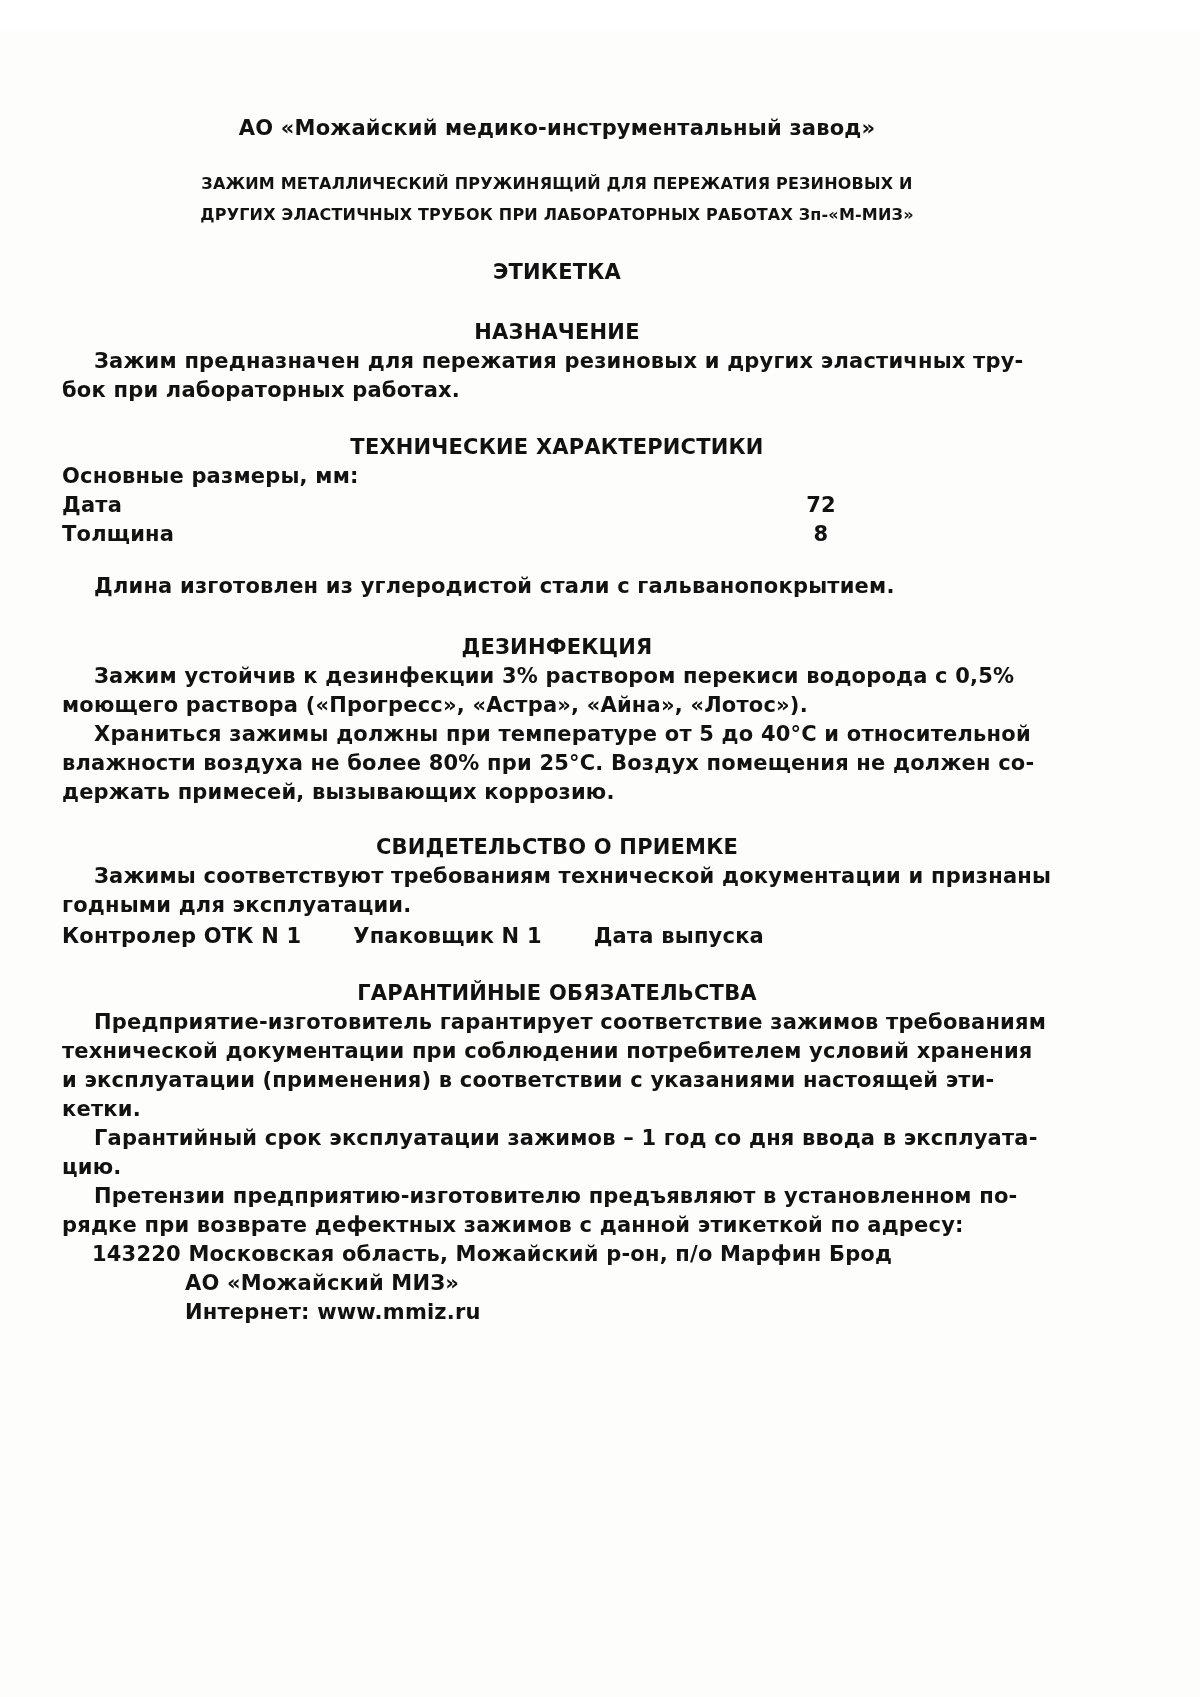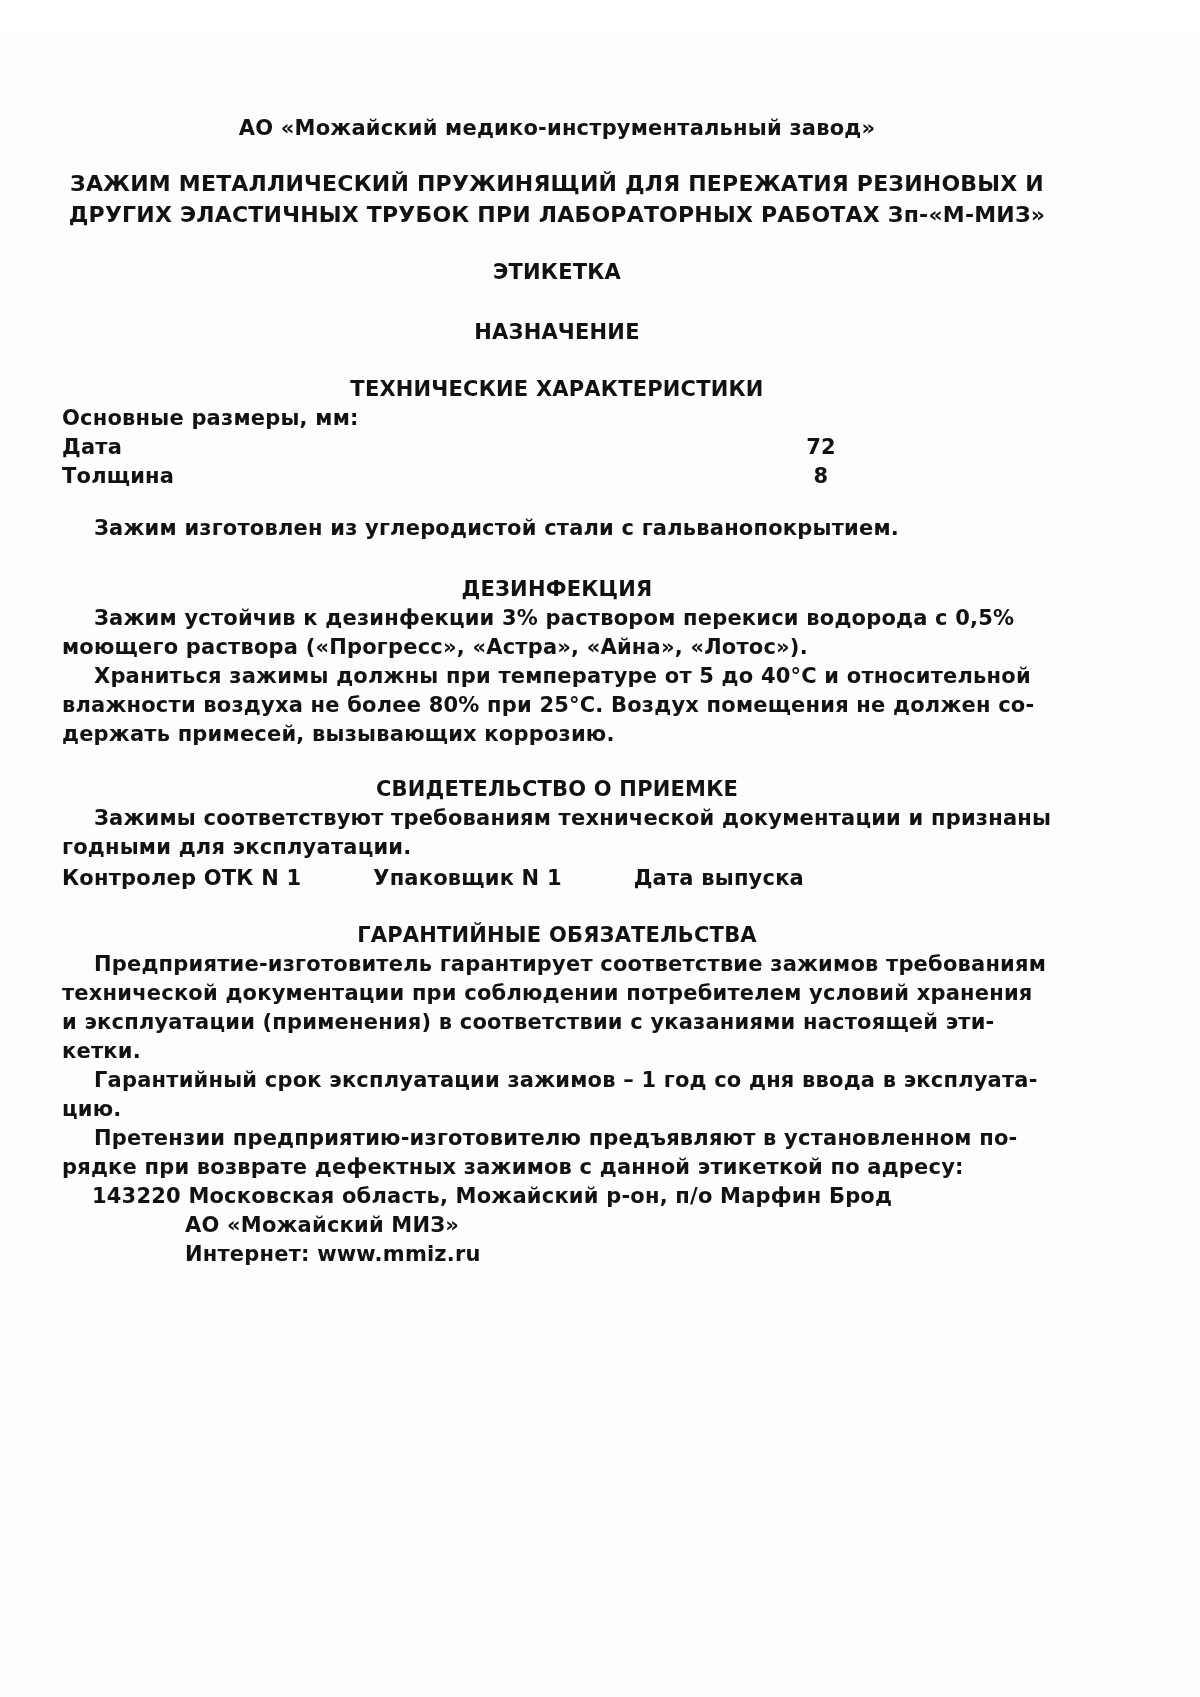--- a/index.html
+++ b/index.html
@@ -21,21 +21,21 @@
     padding: 83px 148px 0 62px;
     overflow: hidden;
     letter-spacing: 0.2px;
     margin-top: 31px;
   }
   .line, .para, .heading { white-space: pre; }
   .centered { text-align: center; }
   .company { margin-top: 0; }
   .title {
     margin-top: 25px;
-    font-size: 22px;
+    font-size: 16px;
     line-height: 31px;
   }
   .doc-type { margin-top: 28px; }
   .heading { margin-top: 0; }
   .mt-etiketka-naznachenie { margin-top: 31px; }
   .para { text-indent: 32px; }
   .para.no-indent { text-indent: 0; }
   .mt-tech { margin-top: 28px; }
   .tech-intro { margin-top: 0; }
   .spec-row { position: relative; height: 29px; }
@@ -45,55 +45,57 @@
     top: 0;
     width: 70px;
     text-align: center;
   }
   .material { margin-top: 23px; }
   .mt-dez { margin-top: 32px; }
   .mt-hran { margin-top: 28px; }
   .mt-priemka { margin-top: 26px; }
   .control-line {
     display: flex;
-    gap: 72px;
+    gap: 52px;
     margin-top: 2px;
     white-space: pre;
   }
   .mt-garant { margin-top: 28px; }
   .address-line1 { text-indent: 30px; white-space: pre; }
   .address-line2, .address-line3 { text-indent: 123px; white-space: pre; }
 </style>
 </head>
 <body>
 
 <div class="page">
 
   <div class="line centered company">АО «Можайский медико-инструментальный завод»</div>
 
   <div class="para no-indent centered title">ЗАЖИМ МЕТАЛЛИЧЕСКИЙ ПРУЖИНЯЩИЙ ДЛЯ ПЕРЕЖАТИЯ РЕЗИНОВЫХ И
 ДРУГИХ ЭЛАСТИЧНЫХ ТРУБОК ПРИ ЛАБОРАТОРНЫХ РАБОТАХ Зп-«М-МИЗ»</div>
 
   <div class="line centered doc-type">ЭТИКЕТКА</div>
 
   <div class="heading centered mt-etiketka-naznachenie">НАЗНАЧЕНИЕ</div>
+  <div class="para">Зажим предназначен для пережатия резиновых и других эластичных тру-
+бок при лабораторных работах.</div>
 
   <div class="heading centered mt-tech">ТЕХНИЧЕСКИЕ ХАРАКТЕРИСТИКИ</div>
   <div class="line tech-intro">Основные размеры, мм:</div>
 
   <div class="spec-row">
     <span class="spec-label">Дата</span>
     <span class="spec-value">72</span>
   </div>
   <div class="spec-row">
     <span class="spec-label">Толщина</span>
     <span class="spec-value">8</span>
   </div>
 
-  <div class="para material">Зажим изготовлен из углеродистой стали с гальванопокрытием.</div>
+  <div class="para material">Длина изготовлен из углеродистой стали с гальванопокрытием.</div>
 
   <div class="heading centered mt-dez">ДЕЗИНФЕКЦИЯ</div>
   <div class="para">Зажим устойчив к дезинфекции 3% раствором перекиси водорода с 0,5%
 моющего раствора («Прогресс», «Астра», «Айна», «Лотос»).</div>
 
   <div class="para">Храниться зажимы должны при температуре от 5 до 40°С и относительной
 влажности воздуха не более 80% при 25°С. Воздух помещения не должен со-
 держать примесей, вызывающих коррозию.</div>
 
   <div class="heading centered mt-priemka">СВИДЕТЕЛЬСТВО О ПРИЕМКЕ</div>

